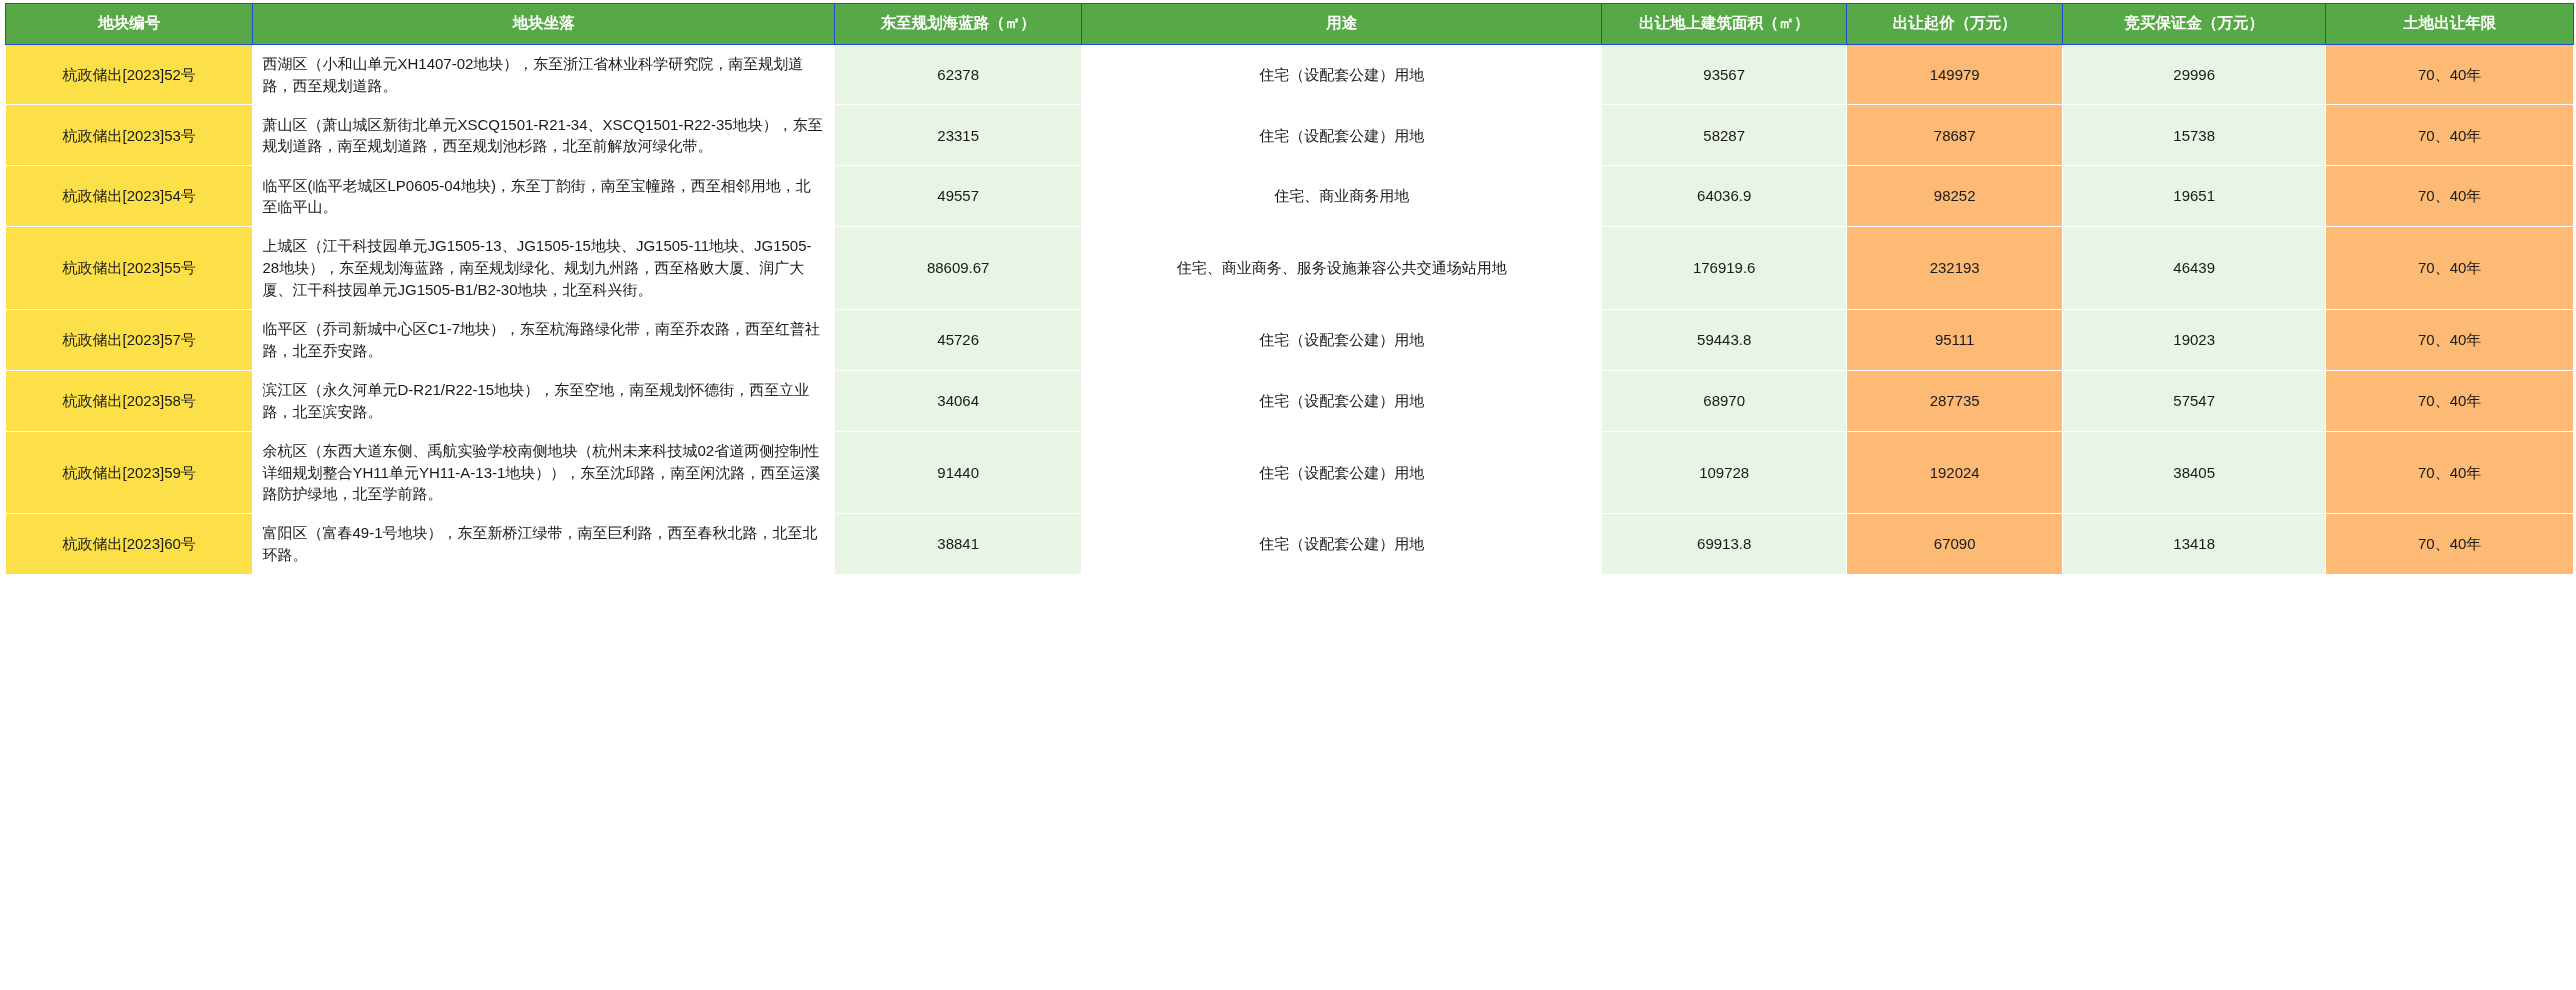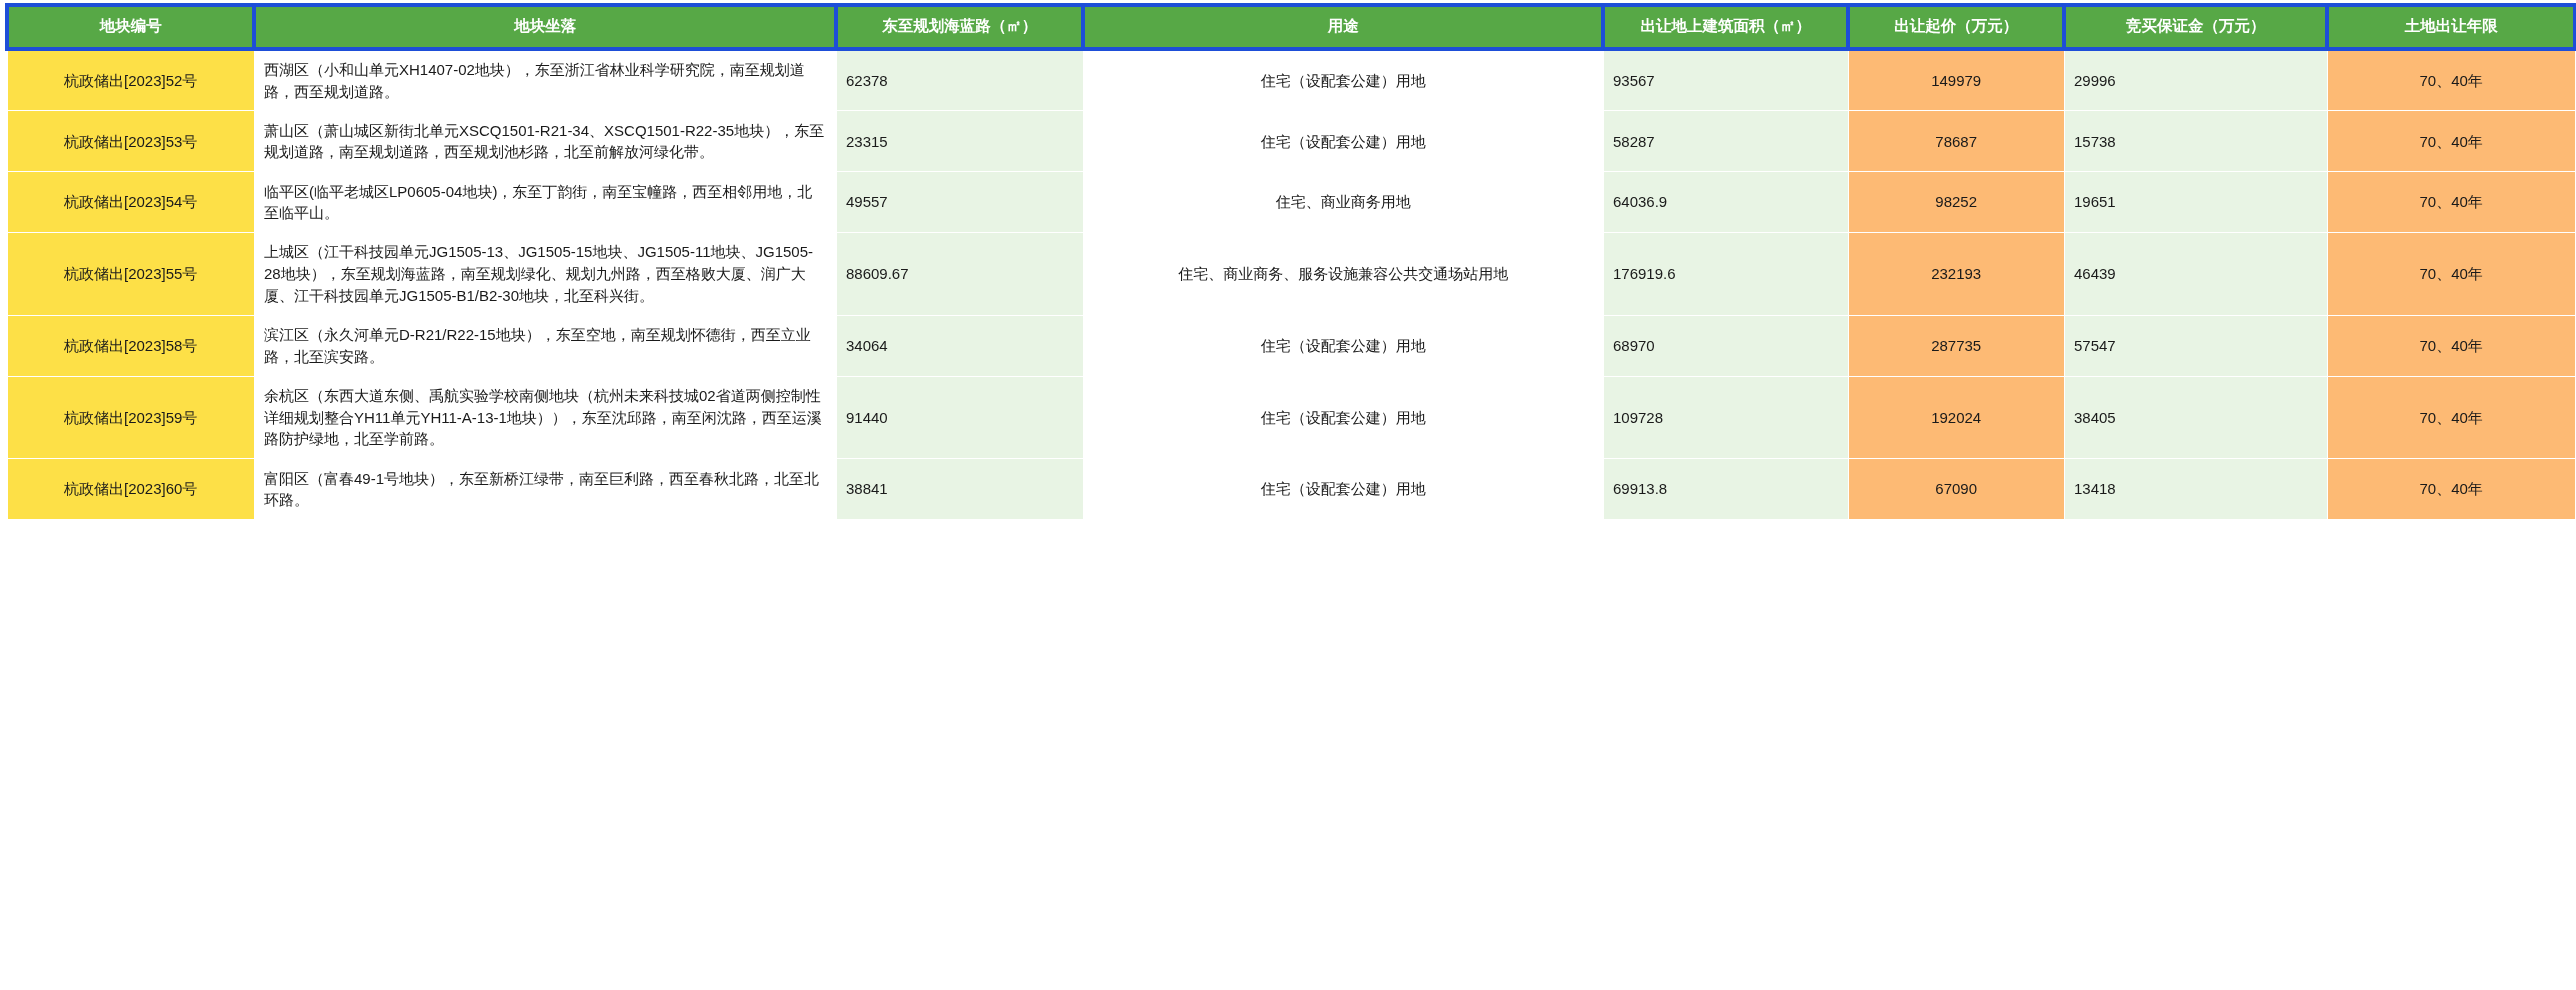--- a/index.html
+++ b/index.html
@@ -34,21 +34,21 @@
   table.land-table col.c6 { width: 263px; }
   table.land-table col.c7 { width: 248px; }
 
   table.land-table th {
     background: #57a846;
     color: #ffffff;
     font-size: 15.5px;
     font-weight: bold;
     text-align: center;
     vertical-align: middle;
-    border: 4px solid #1d4ed8;
+    border: 1px solid #1d4ed8;
     padding: 9.3px 5.2px;
     line-height: 1.35;
   }
   table.land-table td {
     border: 1px solid #ffffff;
     font-size: 15px;
     color: #1a1a1a;
     vertical-align: middle;
     padding: 8.2px 9.3px;
     line-height: 1.45;
@@ -58,21 +58,21 @@
     color: #ffffff;
     text-align: center;
     font-size: 15px;
   }
   td.addr-cell {
     background: #ffffff;
     text-align: left;
   }
   td.num-cell {
     background: #e8f4e4;
-    text-align: left;
+    text-align: center;
   }
   td.use-cell {
     background: #ffffff;
     text-align: center;
   }
   td.white-cell {
     background: #fdba74;
     text-align: center;
   }
 </style>
@@ -138,20 +138,30 @@
         <td class="code-cell">杭政储出[2023]55号</td>
         <td class="addr-cell">上城区（江干科技园单元JG1505-13、JG1505-15地块、JG1505-11地块、JG1505-28地块），东至规划海蓝路，南至规划绿化、规划九州路，西至格败大厦、润广大厦、江干科技园单元JG1505-B1/B2-30地块，北至科兴街。</td>
         <td class="num-cell">88609.67</td>
         <td class="use-cell">住宅、商业商务、服务设施兼容公共交通场站用地</td>
         <td class="num-cell">176919.6</td>
         <td class="white-cell">232193</td>
         <td class="num-cell">46439</td>
         <td class="white-cell">70、40年</td>
       </tr>
       <tr>
+        <td class="code-cell">杭政储出[2023]57号</td>
+        <td class="addr-cell">临平区（乔司新城中心区C1-7地块），东至杭海路绿化带，南至乔农路，西至红普社路，北至乔安路。</td>
+        <td class="num-cell">45726</td>
+        <td class="use-cell">住宅（设配套公建）用地</td>
+        <td class="num-cell">59443.8</td>
+        <td class="white-cell">95111</td>
+        <td class="num-cell">19023</td>
+        <td class="white-cell">70、40年</td>
+      </tr>
+      <tr>
         <td class="code-cell">杭政储出[2023]58号</td>
         <td class="addr-cell">滨江区（永久河单元D-R21/R22-15地块），东至空地，南至规划怀德街，西至立业路，北至滨安路。</td>
         <td class="num-cell">34064</td>
         <td class="use-cell">住宅（设配套公建）用地</td>
         <td class="num-cell">68970</td>
         <td class="white-cell">287735</td>
         <td class="num-cell">57547</td>
         <td class="white-cell">70、40年</td>
       </tr>
       <tr>

